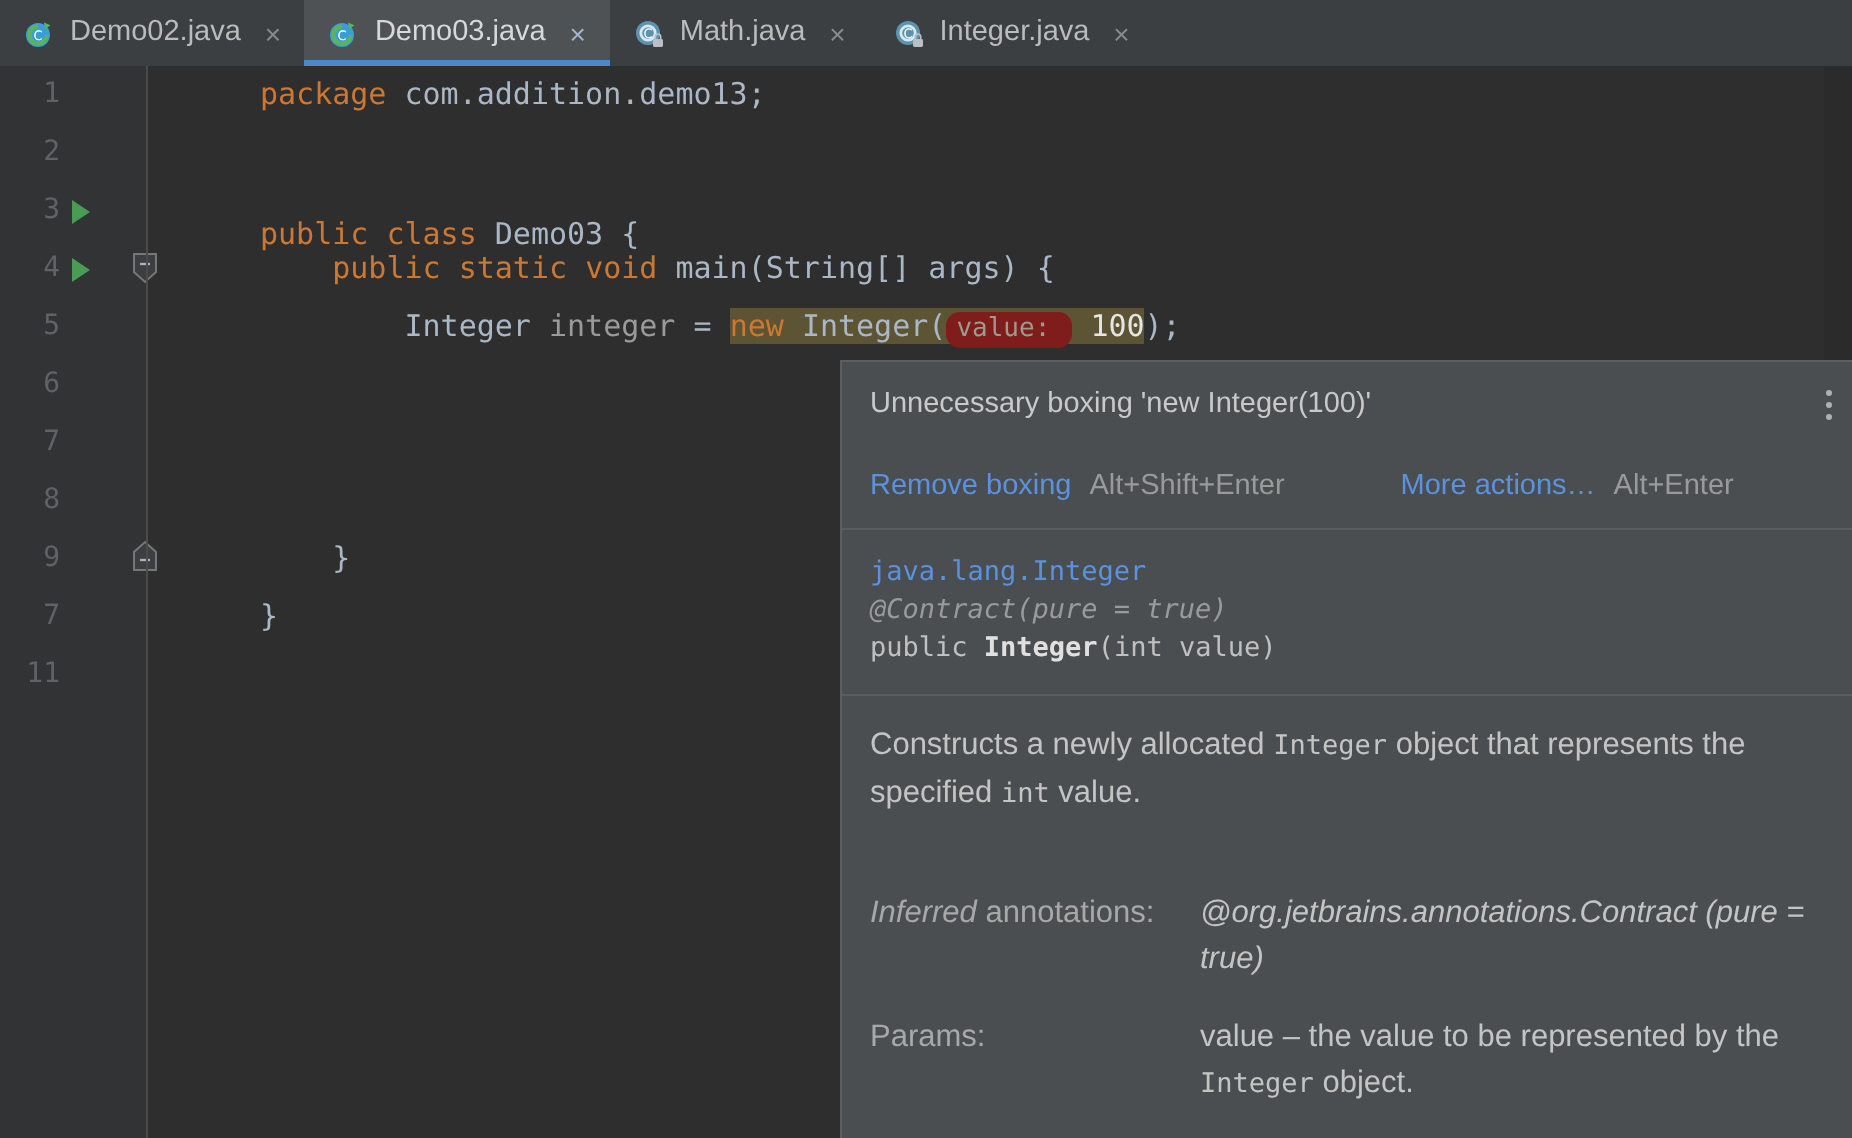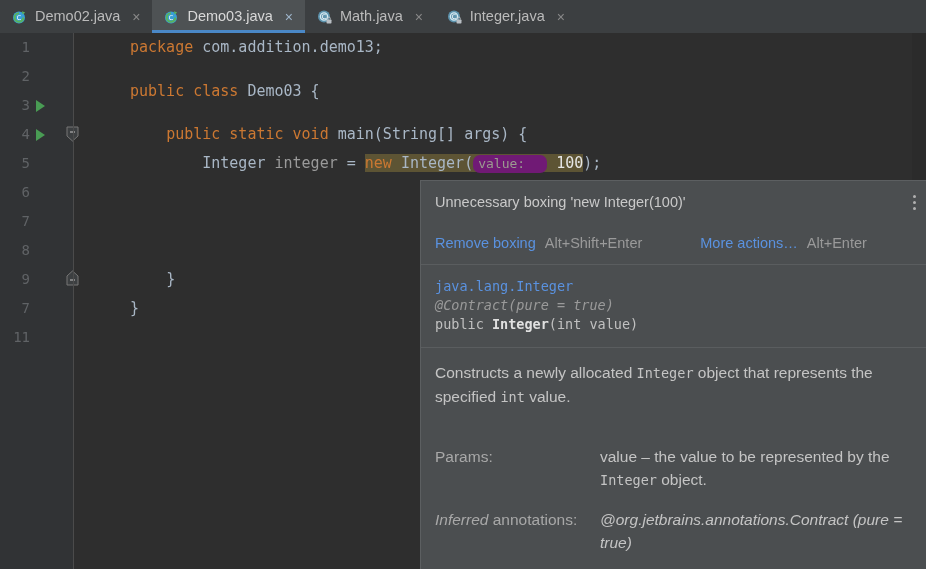--- a/index.html
+++ b/index.html
@@ -89,24 +89,24 @@
 
   
   .kw   { color: #cc7832; }
   .txt  { color: #a9b7c6; }
   .num  { color: #e5e5e5; }
   .local{ color: #9a9a9a; }
   .punc { color: #a9b7c6; }
 
   .boxhl { background: #5d5434; }
   .phint {
-    background: #701a75;
+    background: #7f1d1d;
     color: #9b9b90;
     border-radius: 7px;
-    padding: 1px 22px 2px 5px;
+    padding: 1px 11px 2px 5px;
     font-size: 13px;
   }
 
   
   .popup {
     position: absolute; left: 420px; top: 180px;
     width: 506px; height: 456px;
     background: #4b4e50;
     border: 1px solid #5c5f61;
     border-right: none;
@@ -272,21 +272,21 @@
     </div>
 
     <div class="foldline"></div>
 
     <div class="code">
 
       <div class="cline" style="top:0px"><span class="kw">package</span> <span class="txt">com.addition.demo13;</span></div>
 
       <div class="cline" style="top:29px"></div>
 
-      <div class="cline" style="top:44px"><span class="kw">public</span> <span class="kw">class</span> <span class="txt">Demo03 {</span></div>
+      <div class="cline" style="top:70px"><span class="kw">public</span> <span class="kw">class</span> <span class="txt">Demo03 {</span></div>
 
       <div class="cline" style="top:87px">    <span class="kw">public</span> <span class="kw">static</span> <span class="kw">void</span> <span class="txt">main</span><span class="txt">(String[] args) {</span></div>
 
       <div class="cline" style="top:116px">        <span class="txt">Integer</span> <span class="local">integer</span> <span class="punc">=</span> <span class="boxhl"><span class="kw">new</span> <span class="txt">Integer(</span><span class="phint">value:</span> <span class="num">100</span></span><span class="punc">);</span></div>
 
       <div class="cline" style="top:145px"></div>
       <div class="cline" style="top:174px"></div>
       <div class="cline" style="top:203px"></div>
 
       <div class="cline" style="top:232px">    <span class="punc">}</span></div>
@@ -326,26 +326,26 @@
     </div>
 
     <div class="sep"></div>
 
     <div class="pop-sec pop-desc">
       <span>Constructs a newly allocated </span><span class="mono">Integer</span><span> object that represents the specified </span><span class="mono">int</span><span> value.</span>
     </div>
 
     <div class="pop-sec pop-table">
       <div class="prow">
+        <div class="pkey"><span class="ital">Inferred</span><span> annotations:</span></div>
+        <div class="pval ital">@org.jetbrains.annotations.Contract (pure = true)</div>
+      </div>
+      <div class="prow">
         <div class="pkey">Params:</div>
         <div class="pval"><span>value – the value to be represented by the </span><span class="mono">Integer</span><span> object.</span></div>
-      </div>
-      <div class="prow">
-        <div class="pkey"><span class="ital">Inferred</span><span> annotations:</span></div>
-        <div class="pval ital">@org.jetbrains.annotations.Contract (pure = true)</div>
       </div>
     </div>
 
     <div class="pop-foot">
       <span class="ico">
         <svg width="16" height="16" viewBox="0 0 16 16">
           <path d="M1 4 h5 l1.2 1.6 H1 Z" fill="#8a9097"></path>
           <rect x="1" y="5.2" width="5.5" height="7.5" fill="#8a9097"></rect>
           <rect x="6.3" y="6.5" width="2.4" height="6.2" fill="#59b35f"></rect>
           <rect x="9.2" y="5" width="2.4" height="7.7" fill="#6aa7d8"></rect>

